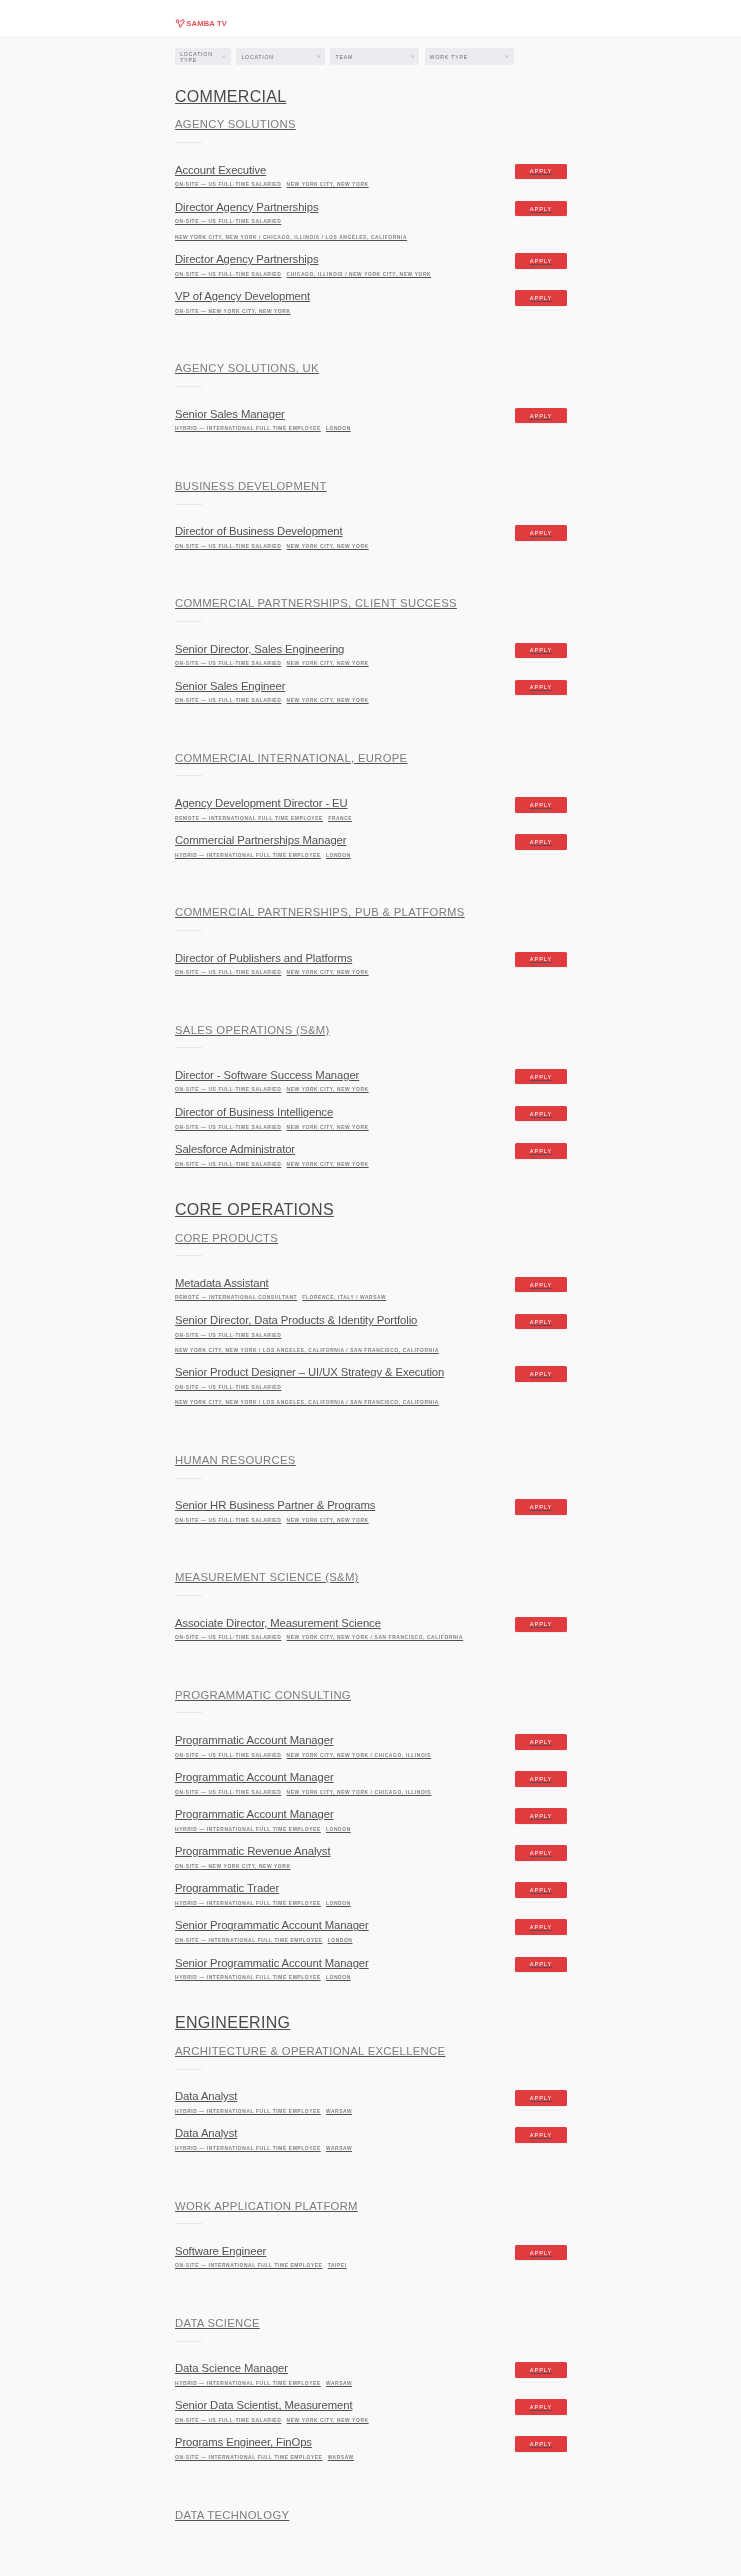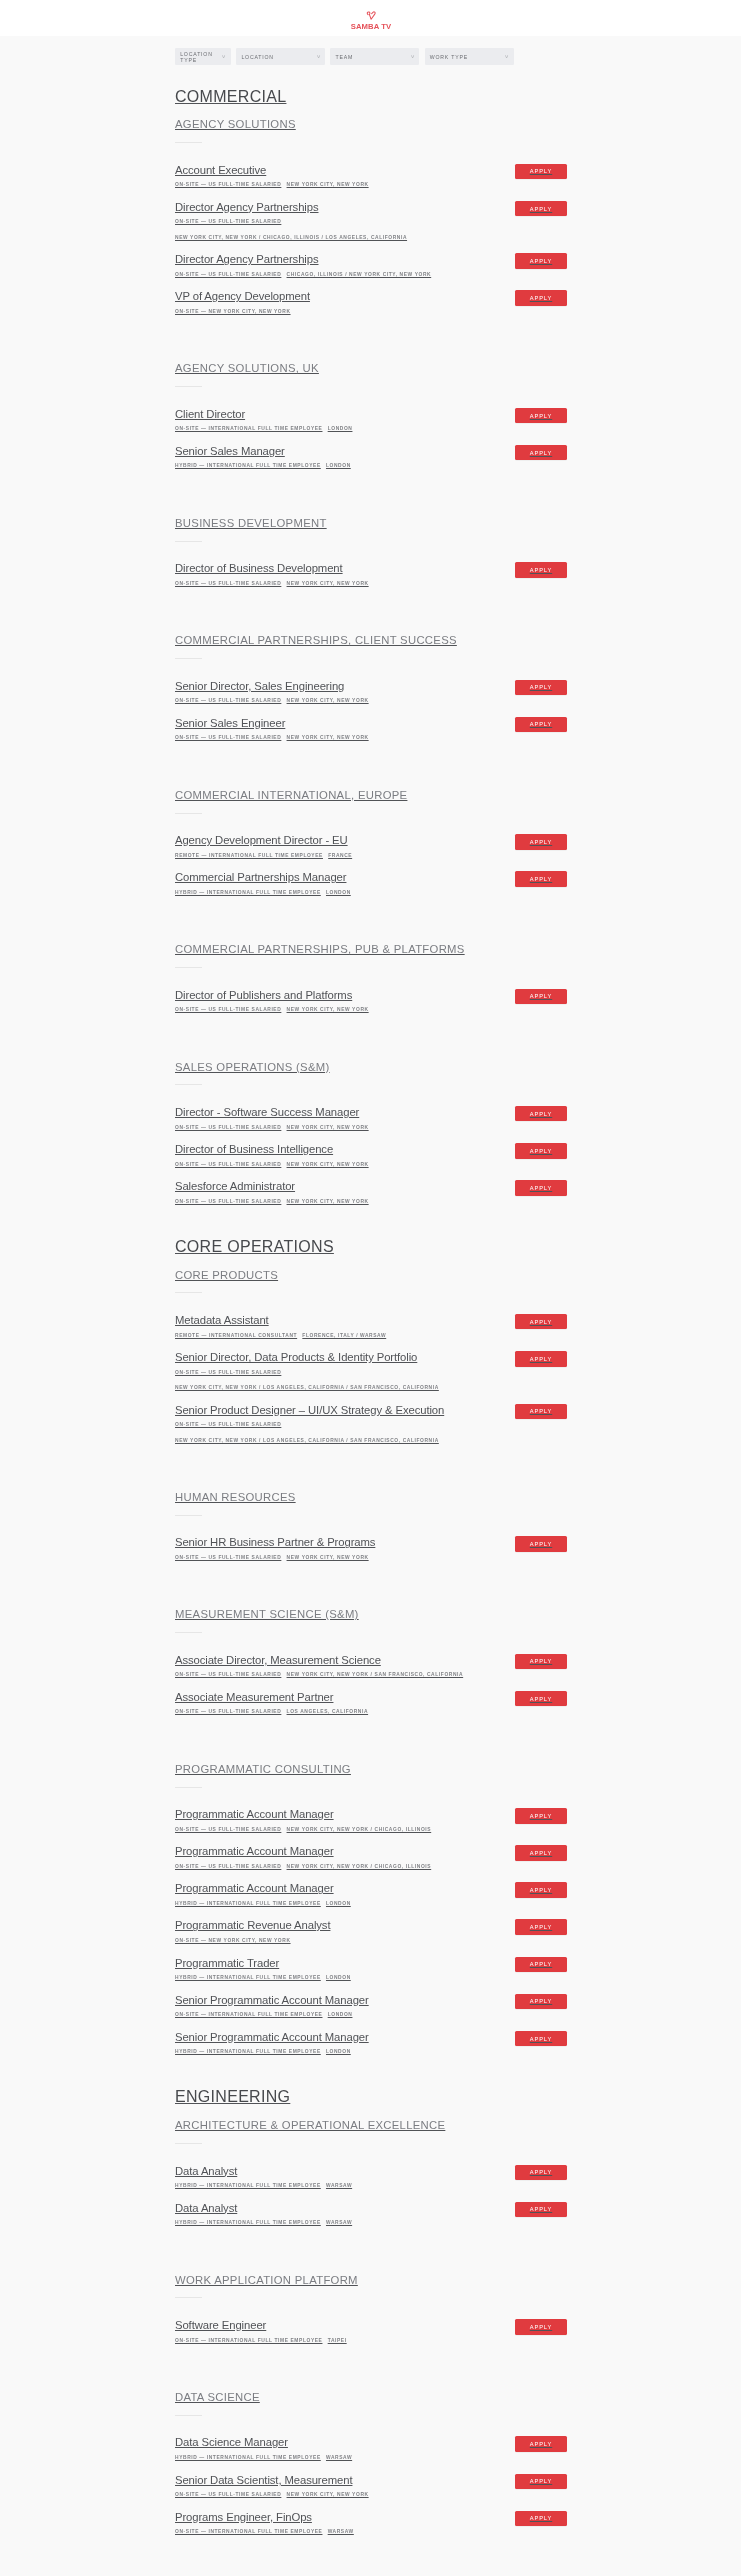--- a/index.html
+++ b/index.html
@@ -1,19 +1,19 @@
 <!DOCTYPE html>
 <html style="font-size:8.2px"><head>
 <meta charset="utf-8">
 <style>
   * { box-sizing: border-box; margin: 0; padding: 0; }
   html, body { width: 742px; background: #f9f9f9; font-family: "Liberation Sans", sans-serif; color: #515357; }
   .header { background: #ffffff; height: 36px; }
   .container { width: 392px; margin: 0 auto; position: relative; }
-  .logo { display: flex; align-items: center; gap: 1px; padding-top: 11.3px; height: 36px; flex-direction: column; }
+  .logo { display: flex; align-items: center; gap: 1px; padding-top: 11.3px; height: 36px; }
   .logo-mark { width: 10.3px; height: 9.3px; }
   .logo-text { color: #e5525a; font-weight: bold; font-size: 7.7px; letter-spacing: 0.1px; }
   .filters { display: flex; gap: 5.2px; padding-top: 12.4px; height: 30px; }
   .filter { width: 89px; height: 17px; background: #ebecef; border-radius: 1px; display: flex; align-items: center; justify-content: space-between; padding: 0 5.2px; cursor: pointer; }
   .filter:first-child { width: 56px; }
   .filter-label { font-size: 5.2px; letter-spacing: 0.8px; color: #6b6d72; text-transform: uppercase; }
   .filter-chevron { font-size: 4.6px; color: #b4b6ba; transform: scaleX(1.4); }
   .dept { margin-top: 0; text-decoration: underline; }
   .dept-title { font-size: 16px; font-weight: normal; color: #47494d; letter-spacing: 0.3px; padding-top: 21.6px; line-height: 18.5px; }
   .team-title { font-size: 11.3px; color: #7b7d82; letter-spacing: 0.3px; padding-top: 11.3px; line-height: 14.4px; font-weight: normal; }
@@ -93,27 +93,20 @@
               <div class="posting-meta"><span>ON-SITE — NEW YORK CITY, NEW YORK</span></div>
             </div>
             <button class="apply">APPLY</button>
           </div>
         </div>
         <div class="team">
           <h3 class="team-title">AGENCY SOLUTIONS, UK</h3>
           <div class="divider"></div>
           <div class="posting">
             <div class="posting-info">
-              <a class="posting-title" style="display:block">Client Director</a>
-              <div class="posting-meta"><span>ON-SITE — INTERNATIONAL FULL TIME EMPLOYEE</span><span class="meta-sep"></span><span>LONDON</span></div>
-            </div>
-            <button class="apply">APPLY</button>
-          </div>
-          <div class="posting">
-            <div class="posting-info">
               <a class="posting-title" style="display:block">Senior Sales Manager</a>
               <div class="posting-meta"><span>HYBRID — INTERNATIONAL FULL TIME EMPLOYEE</span><span class="meta-sep"></span><span>LONDON</span></div>
             </div>
             <button class="apply">APPLY</button>
           </div>
         </div>
         <div class="team">
           <h3 class="team-title">BUSINESS DEVELOPMENT</h3>
           <div class="divider"></div>
           <div class="posting">
@@ -235,27 +228,20 @@
             <button class="apply">APPLY</button>
           </div>
         </div>
         <div class="team">
           <h3 class="team-title">MEASUREMENT SCIENCE (S&amp;M)</h3>
           <div class="divider"></div>
           <div class="posting">
             <div class="posting-info">
               <a class="posting-title" style="display:block">Associate Director, Measurement Science</a>
               <div class="posting-meta"><span>ON-SITE — US FULL-TIME SALARIED</span><span class="meta-sep"></span><span>NEW YORK CITY, NEW YORK / SAN FRANCISCO, CALIFORNIA</span></div>
-            </div>
-            <button class="apply">APPLY</button>
-          </div>
-          <div class="posting">
-            <div class="posting-info">
-              <a class="posting-title" style="display:block">Associate Measurement Partner</a>
-              <div class="posting-meta"><span>ON-SITE — US FULL-TIME SALARIED</span><span class="meta-sep"></span><span>LOS ANGELES, CALIFORNIA</span></div>
             </div>
             <button class="apply">APPLY</button>
           </div>
         </div>
         <div class="team">
           <h3 class="team-title">PROGRAMMATIC CONSULTING</h3>
           <div class="divider"></div>
           <div class="posting">
             <div class="posting-info">
               <a class="posting-title" style="display:block">Programmatic Account Manager</a>

